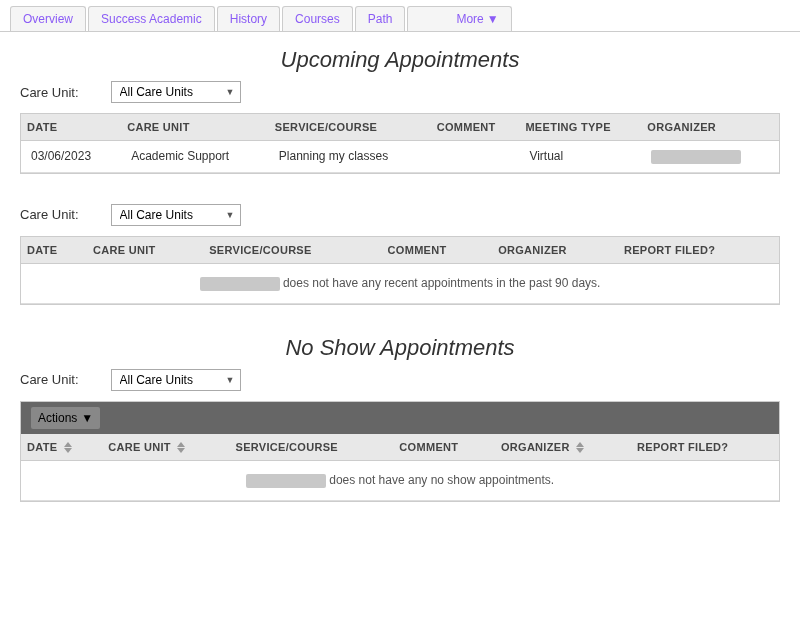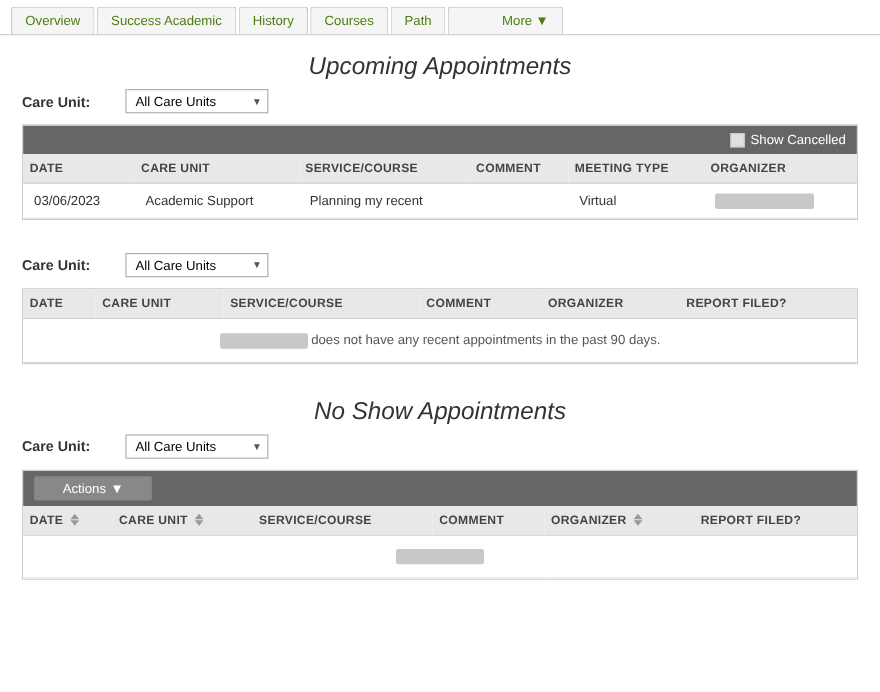--- a/index.html
+++ b/index.html
@@ -18,21 +18,21 @@
       align-items: center;
       border-bottom: 1px solid #ccc;
       padding: 6px 10px 0 10px;
       background: #fff;
     }
     .nav-tab {
       padding: 5px 12px;
       border: 1px solid #ccc;
       border-bottom: none;
       background: #f5f5f5;
-      color: #4d7c0f;
+      color: #8b5cf6;
       cursor: pointer;
       font-size: 12px;
       margin-right: 2px;
       border-radius: 3px 3px 0 0;
     }
     .nav-tab-more {
       display: flex;
       align-items: center;
       gap: 3px;
       padding-left: 48px;
@@ -55,21 +55,21 @@
       font-style: italic;
       text-align: center;
     }
     .care-unit-row {
       display: flex;
       align-items: center;
       margin-bottom: 10px;
       font-size: 13px;
     }
     .care-unit-label {
-      font-weight: bold;
+      font-weight: normal;
       margin-right: 8px;
     }
     .care-unit-select {
       padding: 3px 22px 3px 8px;
       border: 1px solid #aaa;
       background: #fff;
       font-size: 12px;
       appearance: none;
       -webkit-appearance: none;
       cursor: pointer;
@@ -167,23 +167,23 @@
 
     
     .actions-bar {
       background: #666;
       padding: 5px 10px;
       display: flex;
       align-items: center;
     }
     .actions-btn {
       background: #888;
-      color: #ffffff;
+      color: #000000;
       border: none;
-      padding: 4px 26px;
+      padding: 4px 7px;
       font-size: 12px;
       cursor: pointer;
       display: flex;
       align-items: center;
       gap: 4px;
       border-radius: 2px;
     }
 
     
     .sort-icon {
@@ -235,42 +235,36 @@
     <div class="care-unit-row">
       <span class="care-unit-label">Care Unit:</span>
       <div class="select-wrapper">
         <select class="care-unit-select">
           <option>All Care Units</option>
         </select>
       </div>
     </div>
 
     <div class="table-container">
-      <div class="table-header-bar">
-        <div class="show-cancelled">
-          <span class="show-cancelled-checkbox"></span>
-          <span>Show Cancelled</span>
-        </div>
-      </div>
       <table>
         <thead>
           <tr>
             <th>DATE</th>
             <th>CARE UNIT</th>
             <th>SERVICE/COURSE</th>
             <th>COMMENT</th>
             <th>MEETING TYPE</th>
             <th>ORGANIZER</th>
           </tr>
         </thead>
         <tbody>
           <tr>
             <td>03/06/2023</td>
             <td>Academic Support</td>
-            <td>Planning my recent</td>
+            <td>Planning my classes</td>
             <td></td>
             <td>Virtual</td>
             <td class="organizer-cell">
               <span class="blurred-name"></span>
             </td>
           </tr>
         </tbody>
       </table>
     </div>
   </div>
@@ -353,20 +347,21 @@
                 <span class="sort-down"></span>
               </span>
             </th>
             <th>REPORT FILED?</th>
           </tr>
         </thead>
         <tbody>
           <tr class="empty-row">
             <td colspan="6">
               <span class="blurred-name"></span>
+              <span>does not have any no show appointments.</span>
             </td>
           </tr>
         </tbody>
       </table>
     </div>
   </div>
 
 </div>
 
 </body></html>

